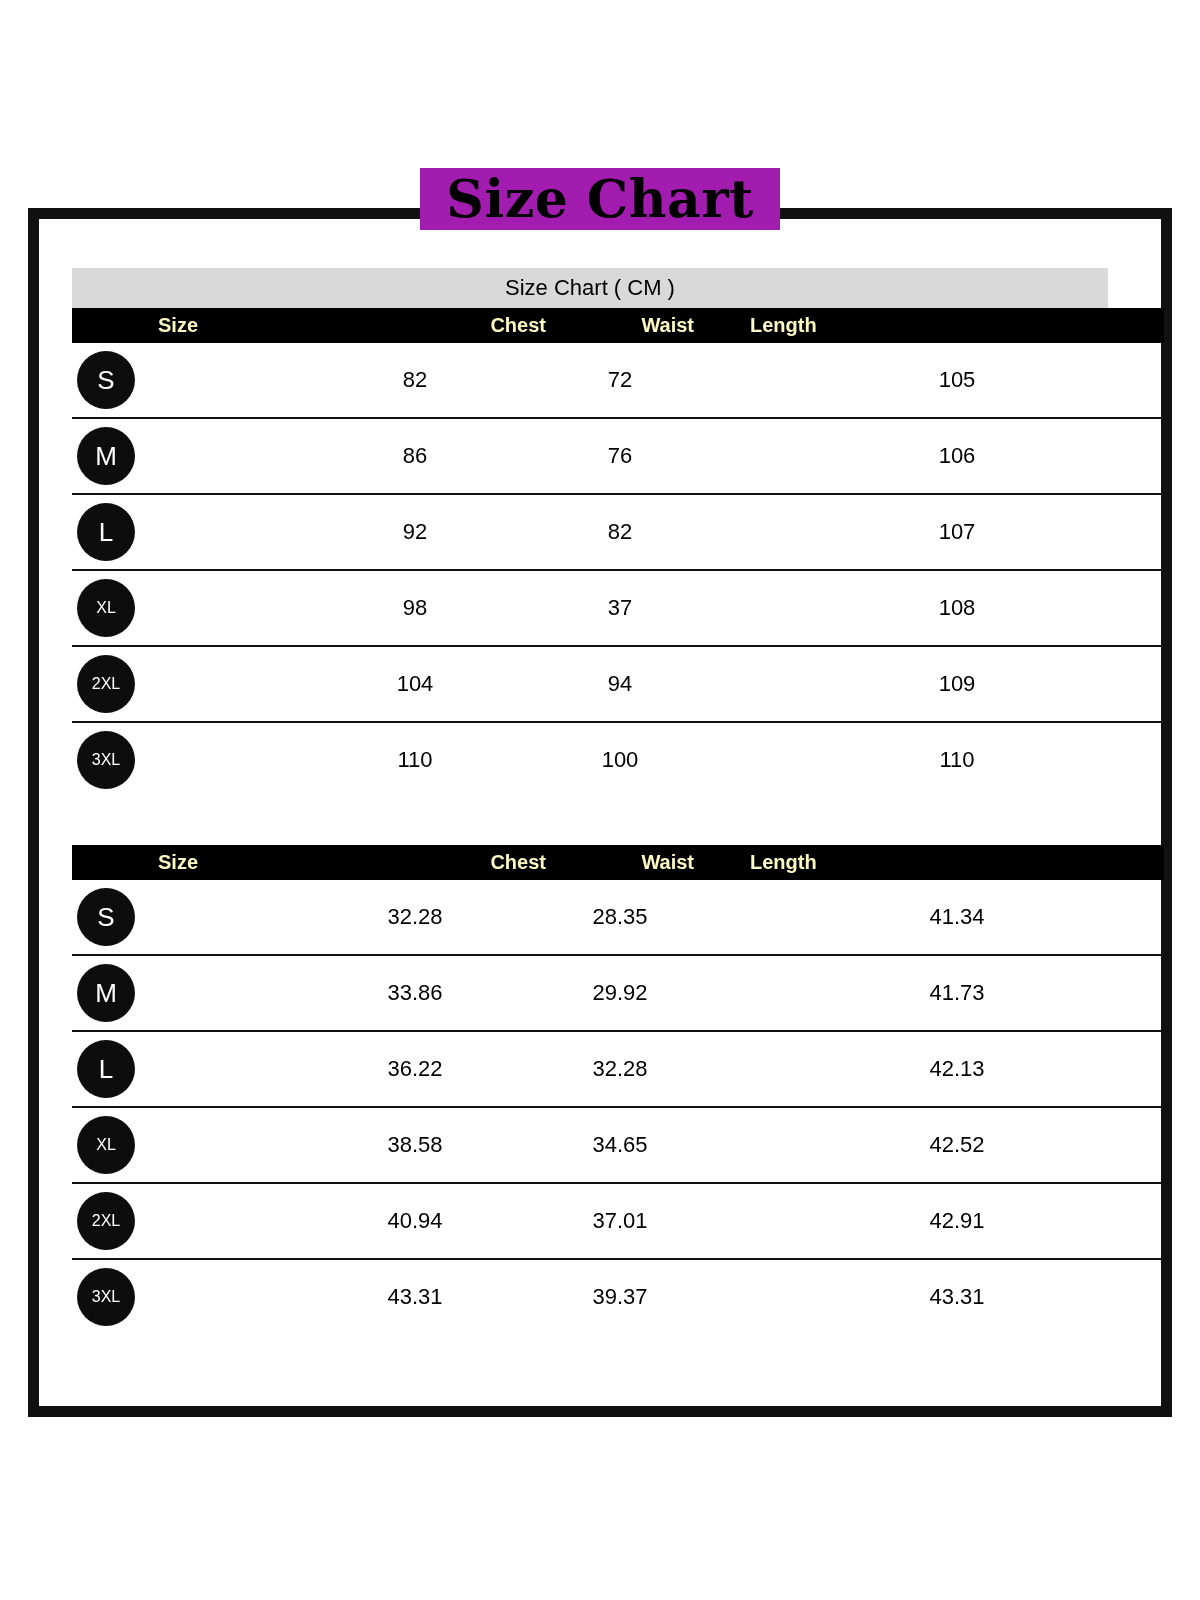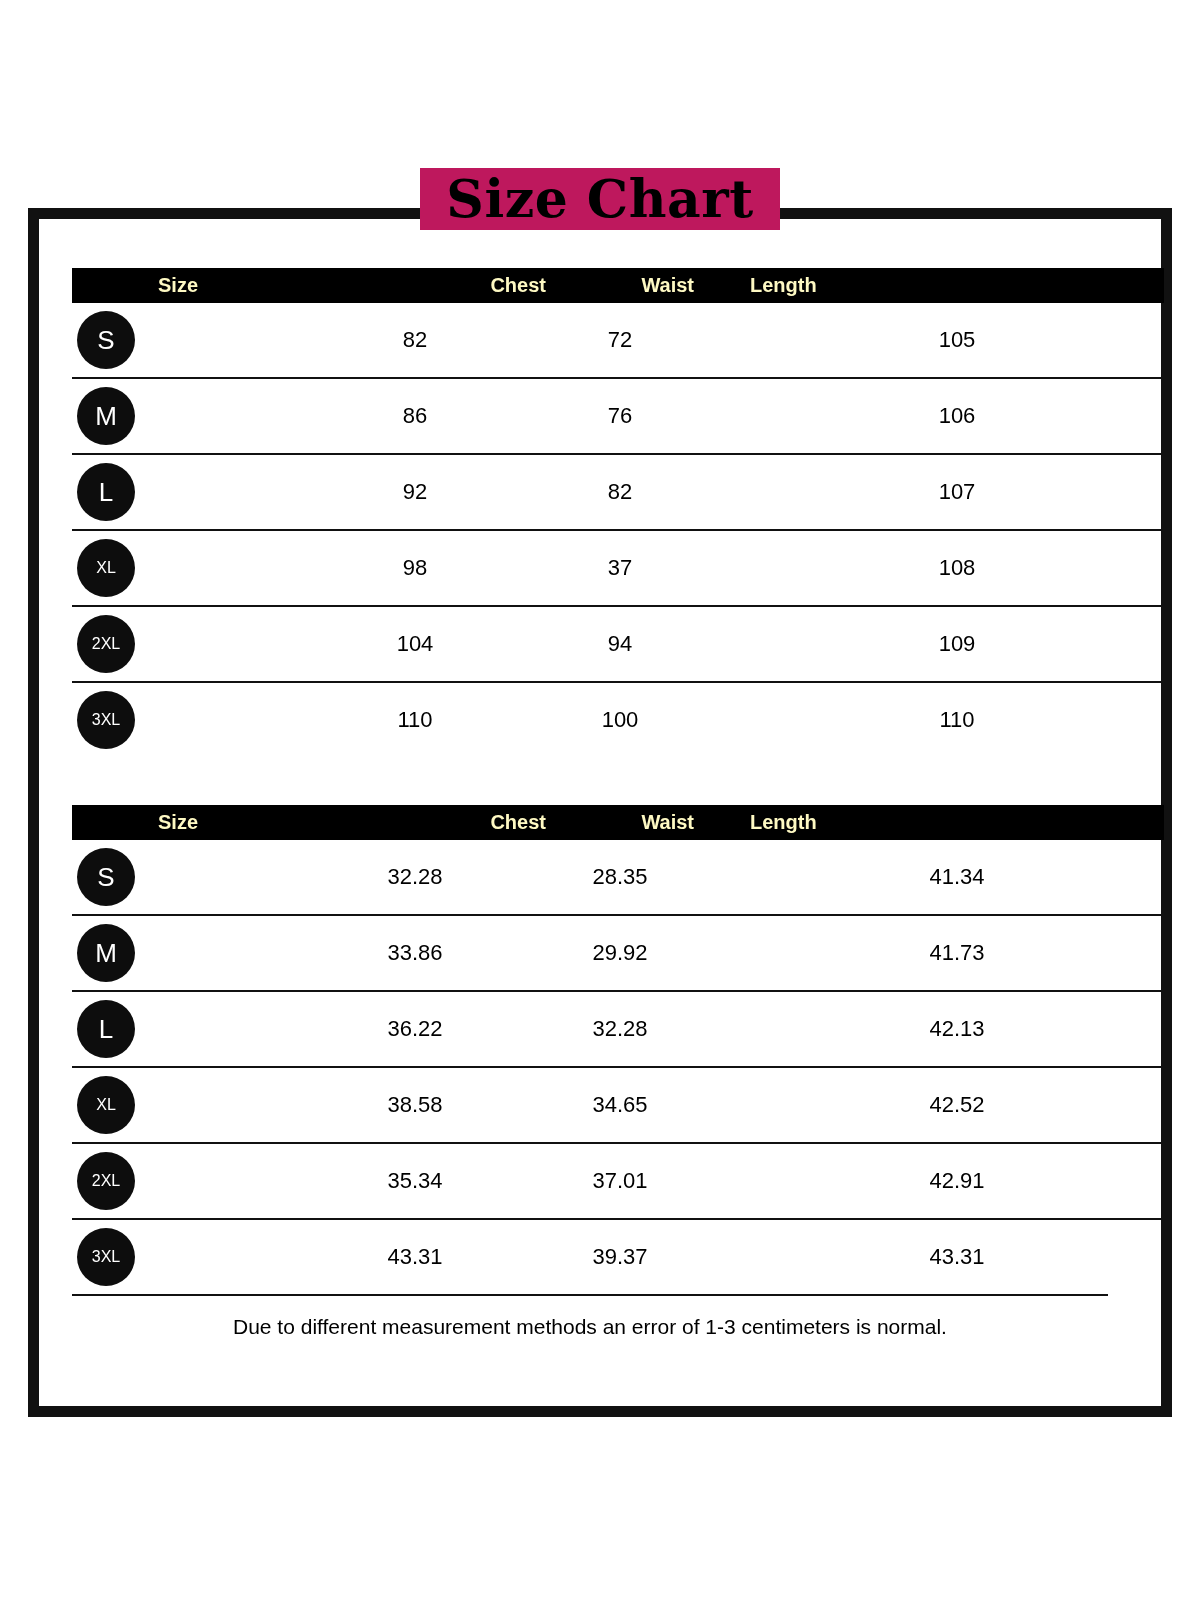--- a/index.html
+++ b/index.html
@@ -39,21 +39,21 @@
   .title-wrap {
     position: absolute;
     left: 0;
     top: 168px;
     width: 1200px;
     text-align: center;
     z-index: 5;
   }
   .title-wrap .title-bg {
     display: inline-block;
-    background: #be185d;
+    background: #a21caf;
     padding: 0 26px;
   }
   .page-title {
     font-family: "DejaVu Serif", serif;
     font-weight: 700;
     font-size: 52px;
     letter-spacing: 0.5px;
     line-height: 62px;
     margin: 0;
     color: #000000;
@@ -153,20 +153,21 @@
 
   <div class="title-wrap">
     <span class="title-bg">
       <h1 class="page-title">Size Chart</h1>
     </span>
   </div>
 
   <div class="content">
 
     <div class="table-block">
+      <div class="table-caption">Size Chart ( CM )</div>
       <table class="size-table">
         <thead>
           <tr>
             <th class="c-size">Size</th>
             <th class="c-chest">Chest</th>
             <th class="c-waist">Waist</th>
             <th class="c-length">Length</th>
           </tr>
         </thead>
         <tbody>
@@ -242,30 +243,29 @@
             <td class="cell-length">42.13</td>
           </tr>
           <tr>
             <td class="cell-size"><span class="badge small">XL</span></td>
             <td class="cell-chest">38.58</td>
             <td class="cell-waist">34.65</td>
             <td class="cell-length">42.52</td>
           </tr>
           <tr>
             <td class="cell-size"><span class="badge small">2XL</span></td>
-            <td class="cell-chest">35.34</td>
+            <td class="cell-chest">40.94</td>
             <td class="cell-waist">37.01</td>
             <td class="cell-length">42.91</td>
           </tr>
           <tr>
             <td class="cell-size"><span class="badge small">3XL</span></td>
             <td class="cell-chest">43.31</td>
             <td class="cell-waist">39.37</td>
             <td class="cell-length">43.31</td>
           </tr>
         </tbody>
       </table>
     </div>
 
-    <div class="footnote">Due to different measurement methods an error of 1-3 centimeters is normal.</div>
 
   </div>
 </div>
 
 </body></html>

